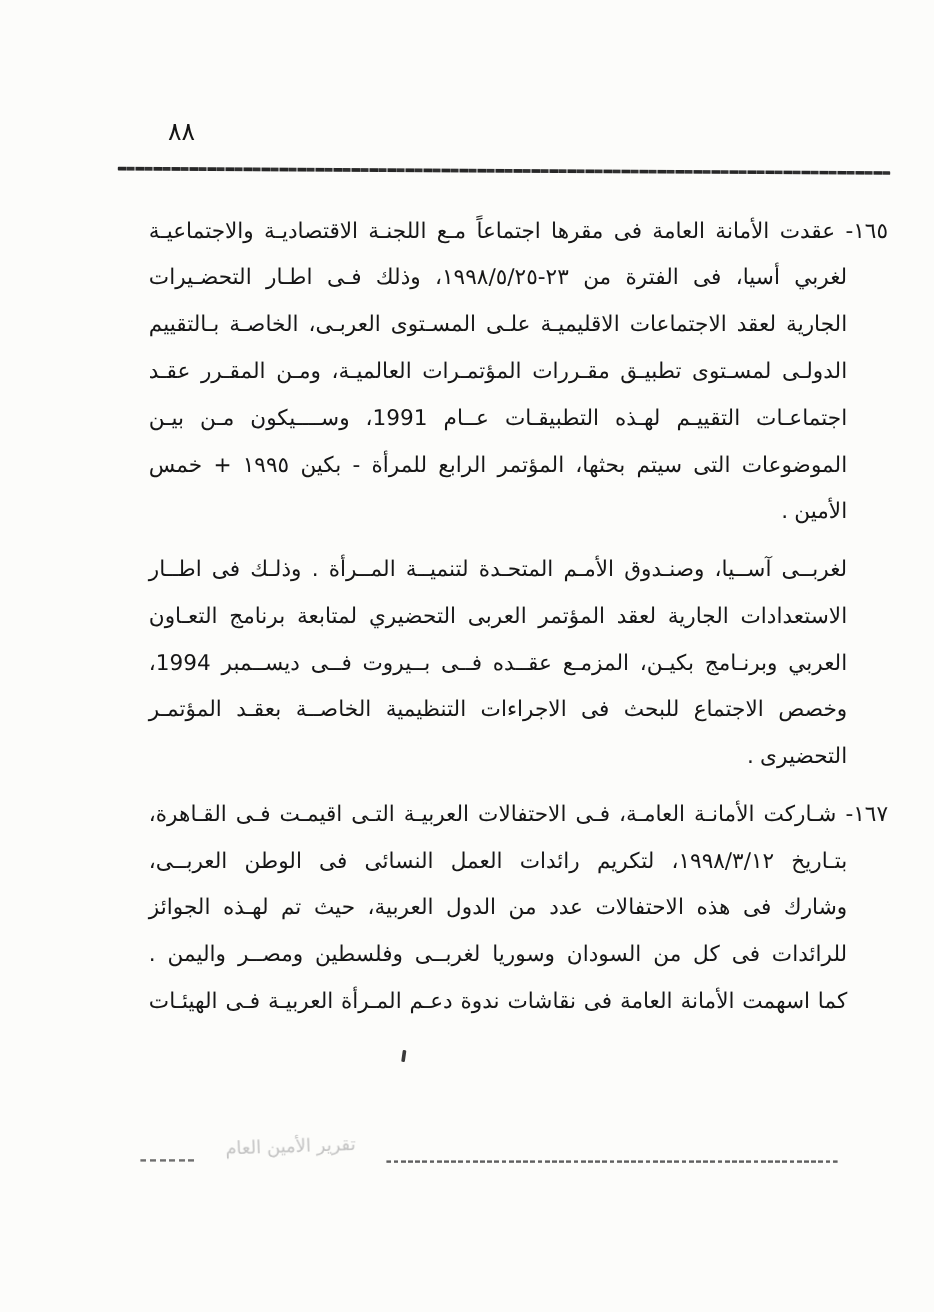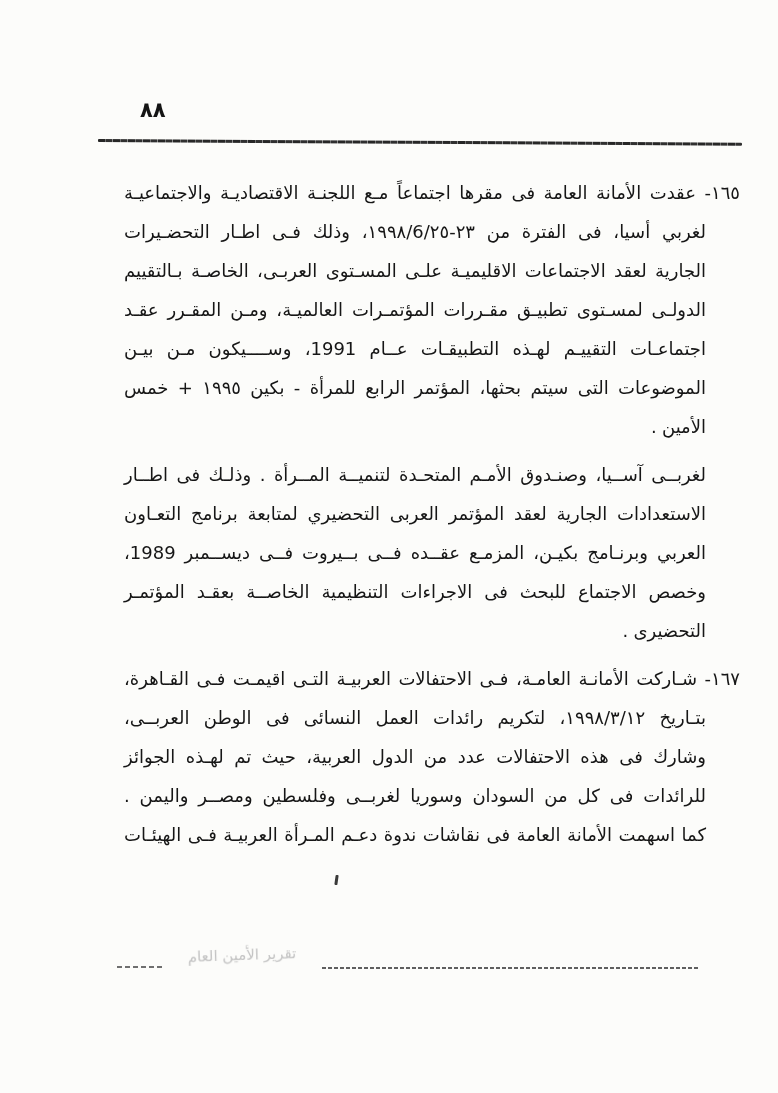--- a/index.html
+++ b/index.html
@@ -4,21 +4,21 @@
 <style>
   html,body{margin:0;padding:0;}
   body{
     width:778px;height:1093px;position:relative;overflow:hidden;
     background:#fcfcfa;
     font-family:"DejaVu Sans",sans-serif;
     direction:rtl;
   }
   .page-number{
     position:absolute;left:140px;top:98px;
-    font-size:21px;font-weight:bold;color:#141414;letter-spacing:3px;
+    font-size:21px;font-weight:normal;color:#141414;letter-spacing:3px;
     direction:rtl;
   }
   .top-rule{
     position:absolute;left:98px;top:139px;width:644px;height:3px;
     transform:rotate(0.33deg);transform-origin:left center;border-radius:1px;
     background:repeating-linear-gradient(90deg,#262626 0 7px,#6e6e6e 7px 8px,#303030 8px 14px,#8a8a8a 14px 15px);
   }
   .body-text{
     position:absolute;top:173px;right:38px;width:616px;
     direction:rtl;
@@ -52,31 +52,31 @@
 </style>
 </head>
 <body>
 
 <div class="page-number">٨٨</div>
 <div class="top-rule"></div>
 
 <main class="body-text" id="paragraphs">
     <section class="para">
       <div class="line first j">١٦٥- عقدت الأمانة العامة فى مقرها اجتماعاً مـع اللجنـة الاقتصاديـة والاجتماعيـة</div>
-      <div class="line cont j">لغربي أسيا، فى الفترة من ٢٣-١٩٩٨/6/٢٥، وذلك فـى اطـار التحضـيرات</div>
+      <div class="line cont j">لغربي أسيا، فى الفترة من ٢٣-١٩٩٨/٥/٢٥، وذلك فـى اطـار التحضـيرات</div>
       <div class="line cont j">الجارية لعقد الاجتماعات الاقليميـة علـى المسـتوى العربـى، الخاصـة بـالتقييم</div>
       <div class="line cont j">الدولـى لمسـتوى تطبيـق مقـررات المؤتمـرات العالميـة، ومـن المقـرر عقـد</div>
       <div class="line cont j">اجتماعـات التقييـم لهـذه التطبيقـات عــام 1991، وســــيكون مـن بيـن</div>
       <div class="line cont j">الموضوعات التى سيتم بحثها، المؤتمر الرابع للمرأة - بكين ١٩٩٥ + خمس</div>
       <div class="line end">الأمين .</div>
     </section>
     <section class="para">
       <div class="line cont j">لغربــى آســيا، وصنـدوق الأمـم المتحـدة لتنميــة المــرأة . وذلـك فى اطــار</div>
       <div class="line cont j">الاستعدادات الجارية لعقد المؤتمر العربى التحضيري لمتابعة برنامج التعـاون</div>
-      <div class="line cont j">العربي وبرنـامج بكيـن، المزمـع عقــده فــى بــيروت فــى ديســمبر 1989،</div>
+      <div class="line cont j">العربي وبرنـامج بكيـن، المزمـع عقــده فــى بــيروت فــى ديســمبر 1994،</div>
       <div class="line cont j">وخصص الاجتماع للبحث فى الاجراءات التنظيمية الخاصــة بعقـد المؤتمـر</div>
       <div class="line end">التحضيرى .</div>
     </section>
     <section class="para">
       <div class="line first j">١٦٧- شـاركت الأمانـة العامـة، فـى الاحتفالات العربيـة التـى اقيمـت فـى القـاهرة،</div>
       <div class="line cont j">بتـاريخ ١٩٩٨/٣/١٢، لتكريم رائدات العمل النسائى فى الوطن العربــى،</div>
       <div class="line cont j">وشارك فى هذه الاحتفالات عدد من الدول العربية، حيث تم لهـذه الجوائز</div>
       <div class="line cont j">للرائدات فى كل من السودان وسوريا لغربــى  وفلسطين ومصــر واليمن .</div>
       <div class="line cont j">كما اسهمت الأمانة العامة فى نقاشات ندوة دعـم المـرأة العربيـة فـى الهيئـات</div>
     </section>

